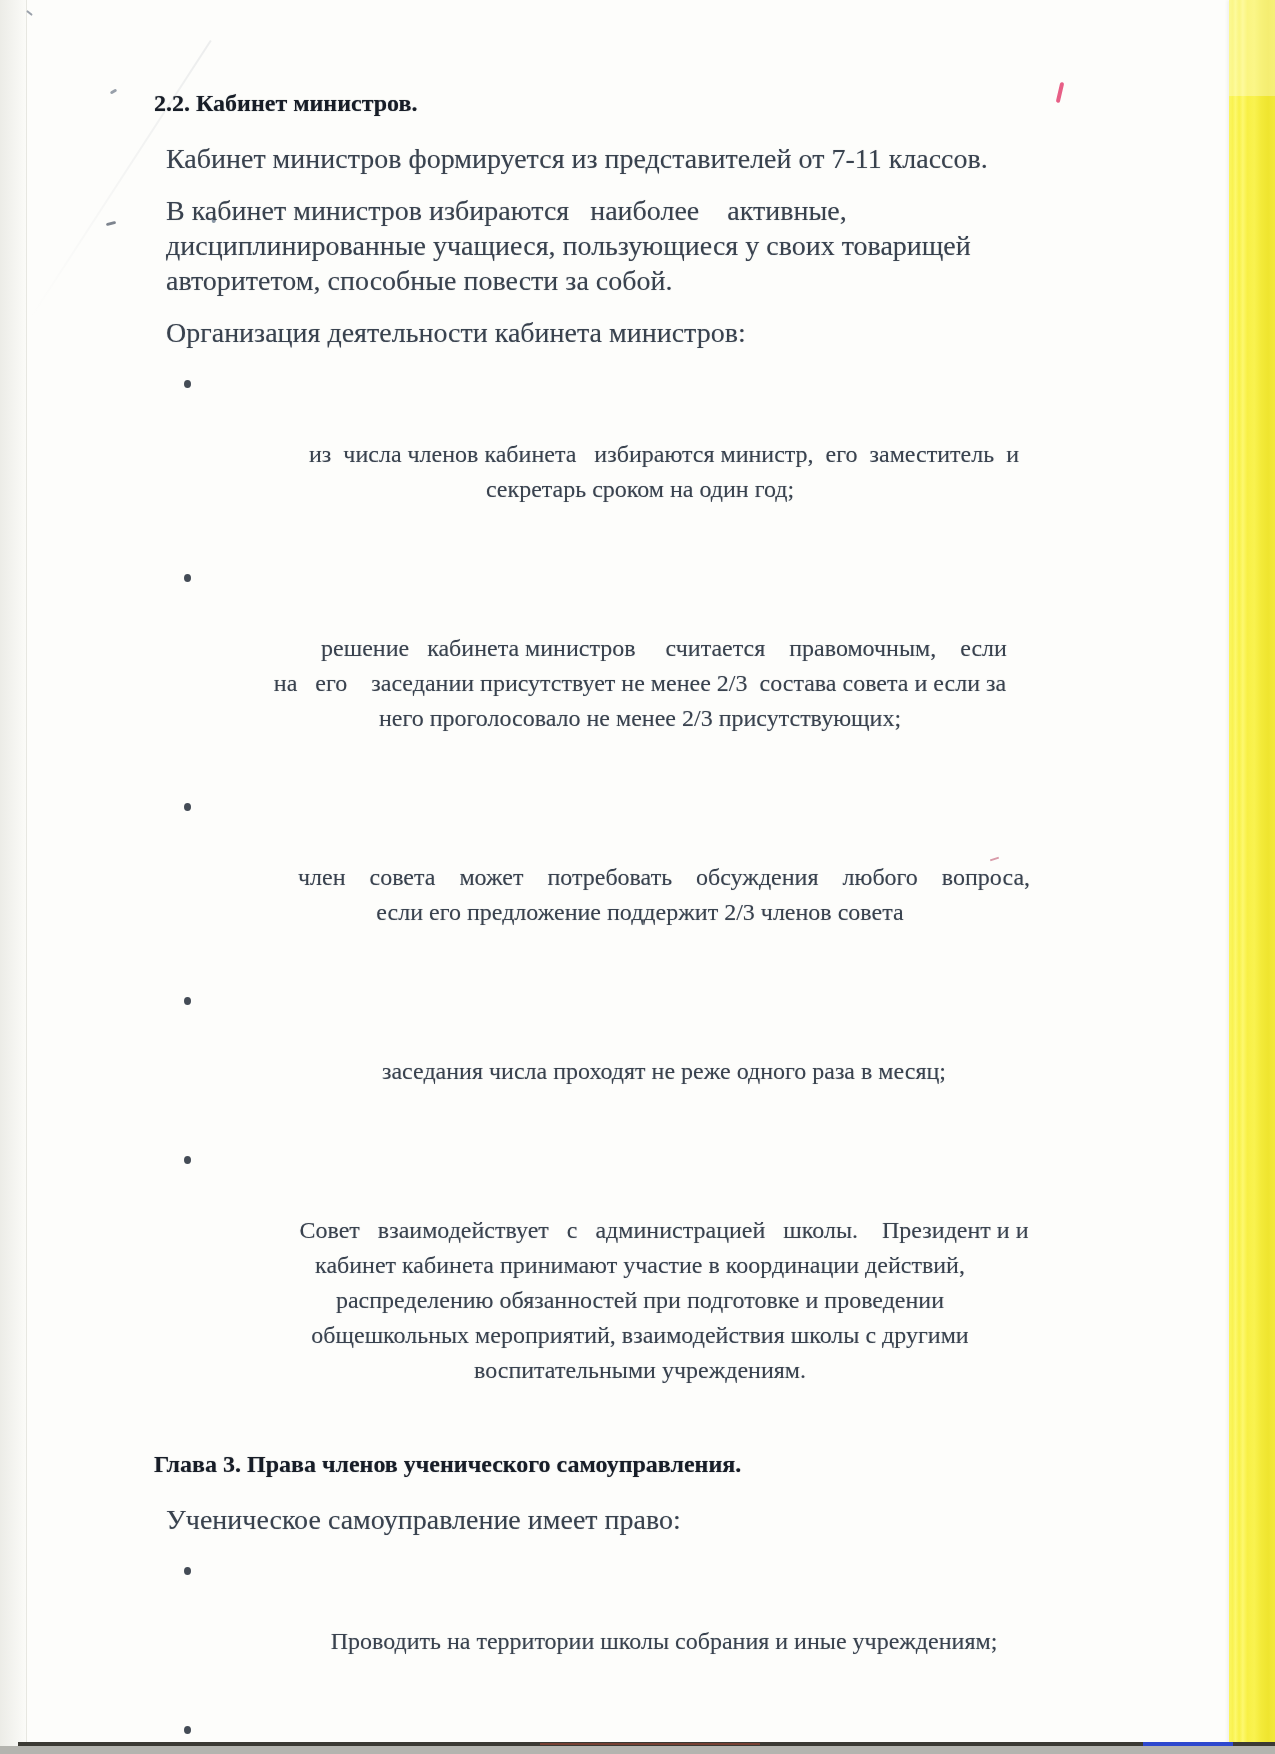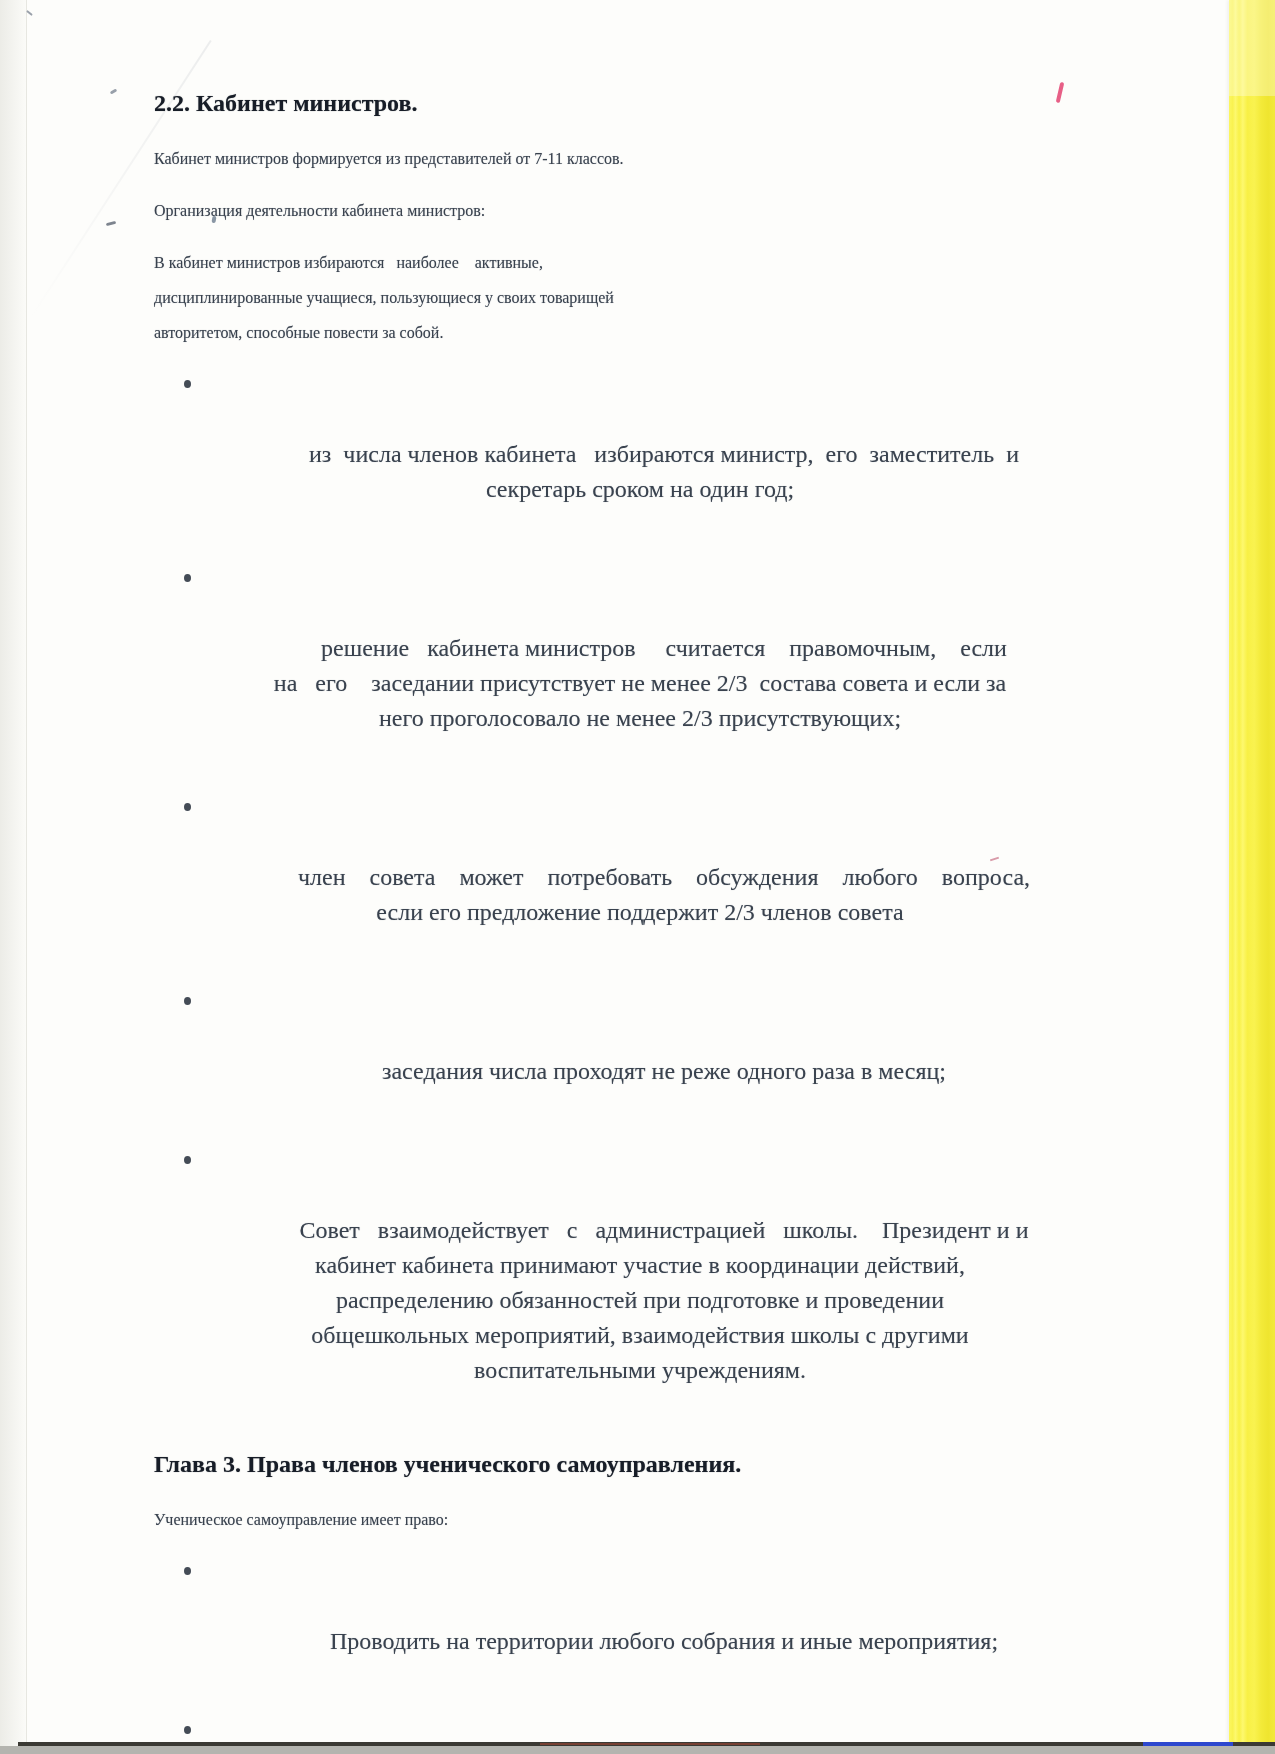--- a/index.html
+++ b/index.html
@@ -67,21 +67,21 @@
     color: #39424e;
     text-shadow: 0 0 1px rgba(55,65,85,.35);
   }
   .doc-heading {
     font-size: 24px; line-height: 35px; font-weight: bold;
     color: #171d27; margin: 0 0 20px; white-space: pre-wrap;
     text-shadow: 0 0 1px rgba(20,25,35,.5);
   }
   .doc-heading.ch3 { margin-top: 24px; }
   .para {
-    font-size: 16px; line-height: 35px; margin: 0 0 17px; white-space: pre-wrap;
+    font-size: 28px; line-height: 35px; margin: 0 12px 17px; white-space: pre-wrap;
   }
   ul.doc-list { list-style: none; margin: 4px 0 8px; padding: 0; text-align: center; }
   ul.doc-list li {
     position: relative; padding-left: 62px; margin-bottom: 19px;
     font-size: 24px; line-height: 35px; white-space: pre-wrap;
   }
   ul.doc-list .dot {
     position: absolute; left: 30px; top: 13px; width: 7px; height: 8px;
     background: #444c56; border-radius: 50%;
   }
@@ -100,25 +100,25 @@
   <div class="speck speck-4"></div>
   <div class="pink-mark"></div>
   <div class="pink-dash"></div>
 
   <div class="content">
 
     <h2 class="doc-heading">2.2. Кабинет министров.</h2>
 
     <p class="para">Кабинет министров формируется из представителей от 7-11 классов.</p>
 
-    <p class="para">Организация деятельности кабинета министров:</p>
-
     <p class="para">В кабинет министров избираются   наиболее    активные,
 дисциплинированные учащиеся, пользующиеся у своих товарищей
 авторитетом, способные повести за собой.</p>
+
+    <p class="para">Организация деятельности кабинета министров:</p>
 
     <ul class="doc-list">
       <li>
         <span class="dot"></span>
         <span>из  числа членов кабинета   избираются министр,  его  заместитель  и
 секретарь сроком на один год;</span>
       </li>
       <li>
         <span class="dot"></span>
         <span>решение   кабинета министров     считается    правомочным,    если
@@ -144,21 +144,21 @@
       </li>
     </ul>
 
     <h2 class="doc-heading ch3">Глава 3. Права членов ученического самоуправления.</h2>
 
     <p class="para">Ученическое самоуправление имеет право:</p>
 
     <ul class="doc-list">
       <li>
         <span class="dot"></span>
-        <span>Проводить на территории любого собрания и иные мероприятия;</span>
+        <span>Проводить на территории школы собрания и иные учреждениям;</span>
       </li>
       <li>
         <span class="dot"></span>
         
       </li>
 
     </ul>
 
   </div>
 

